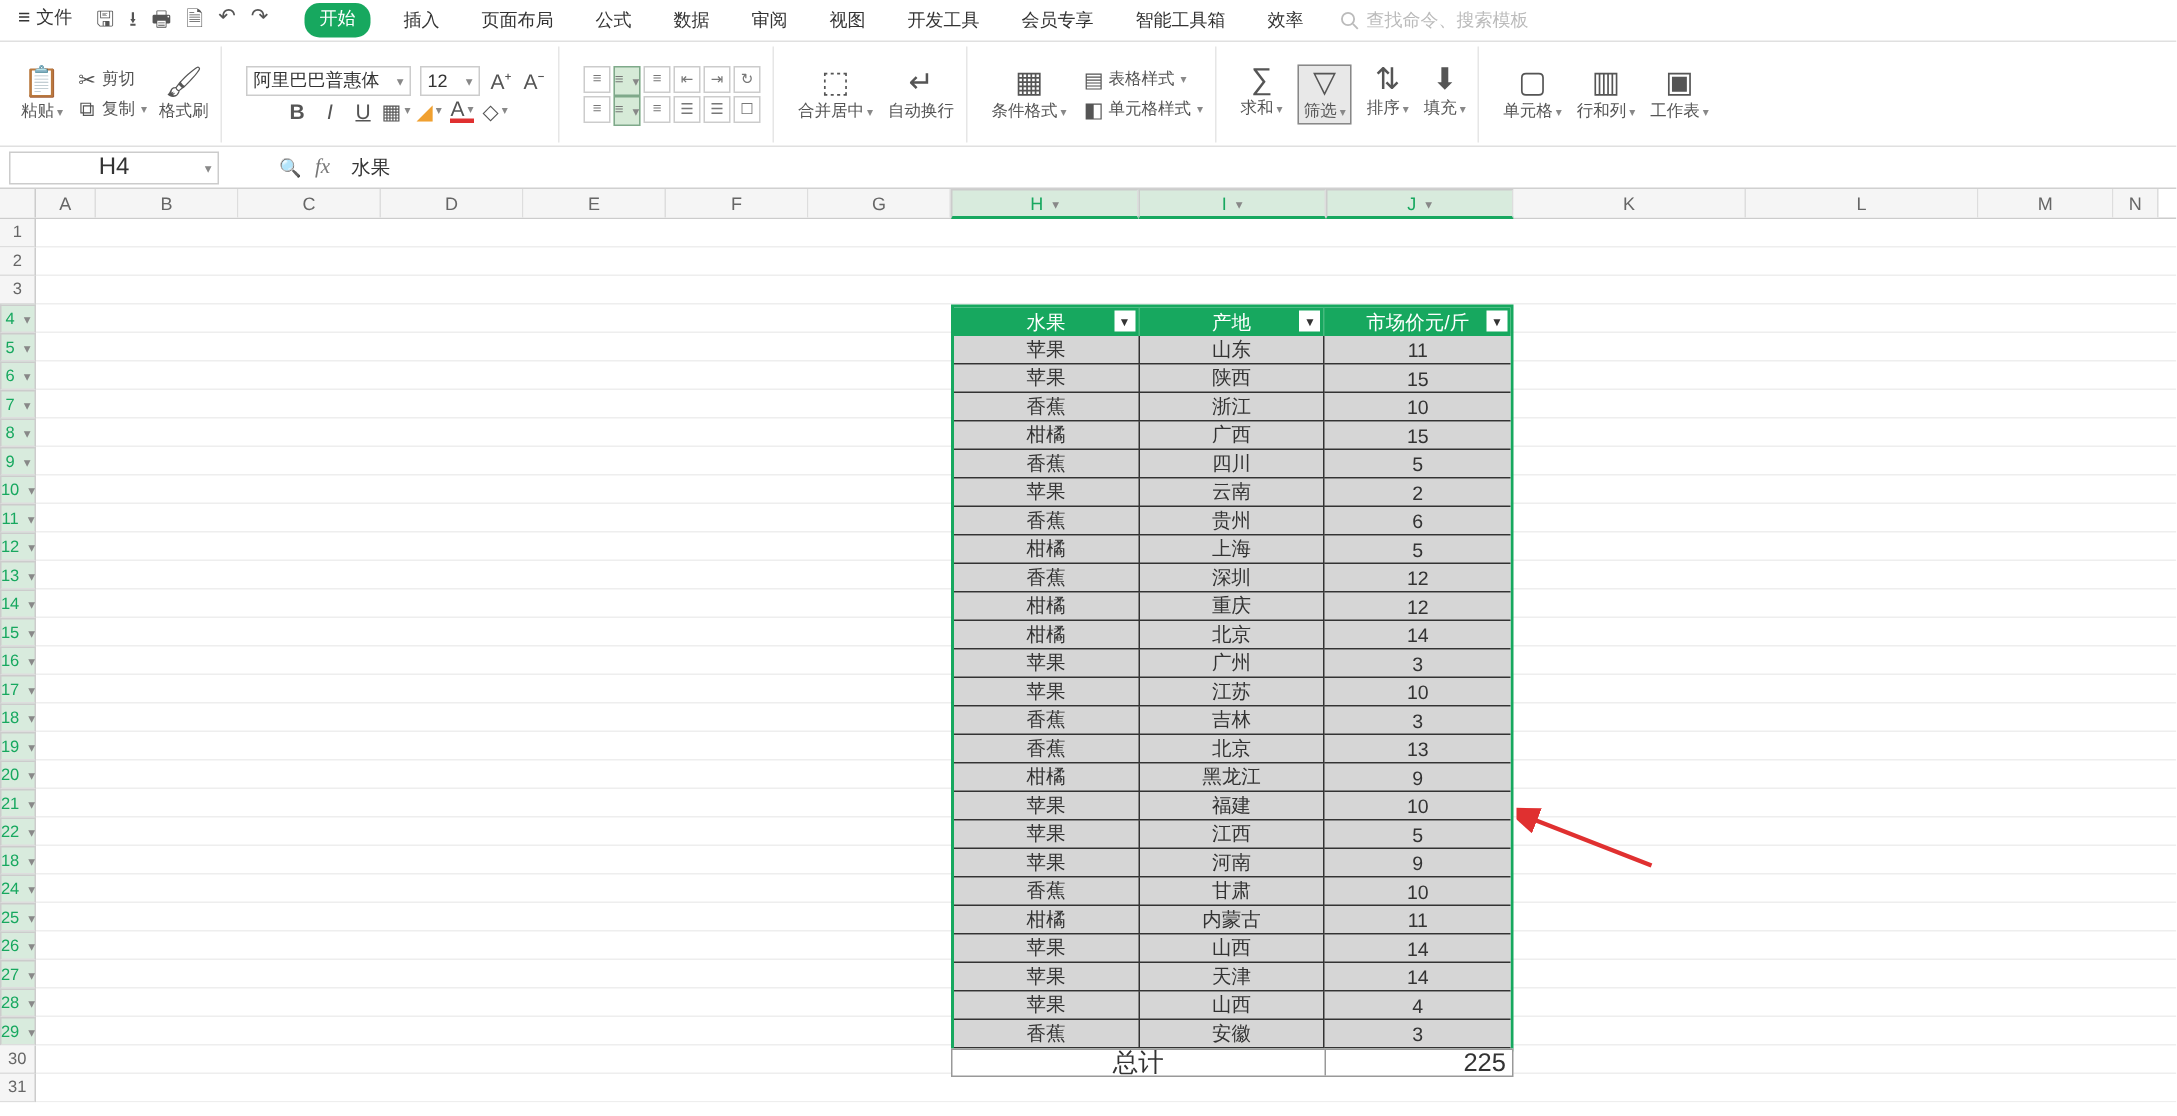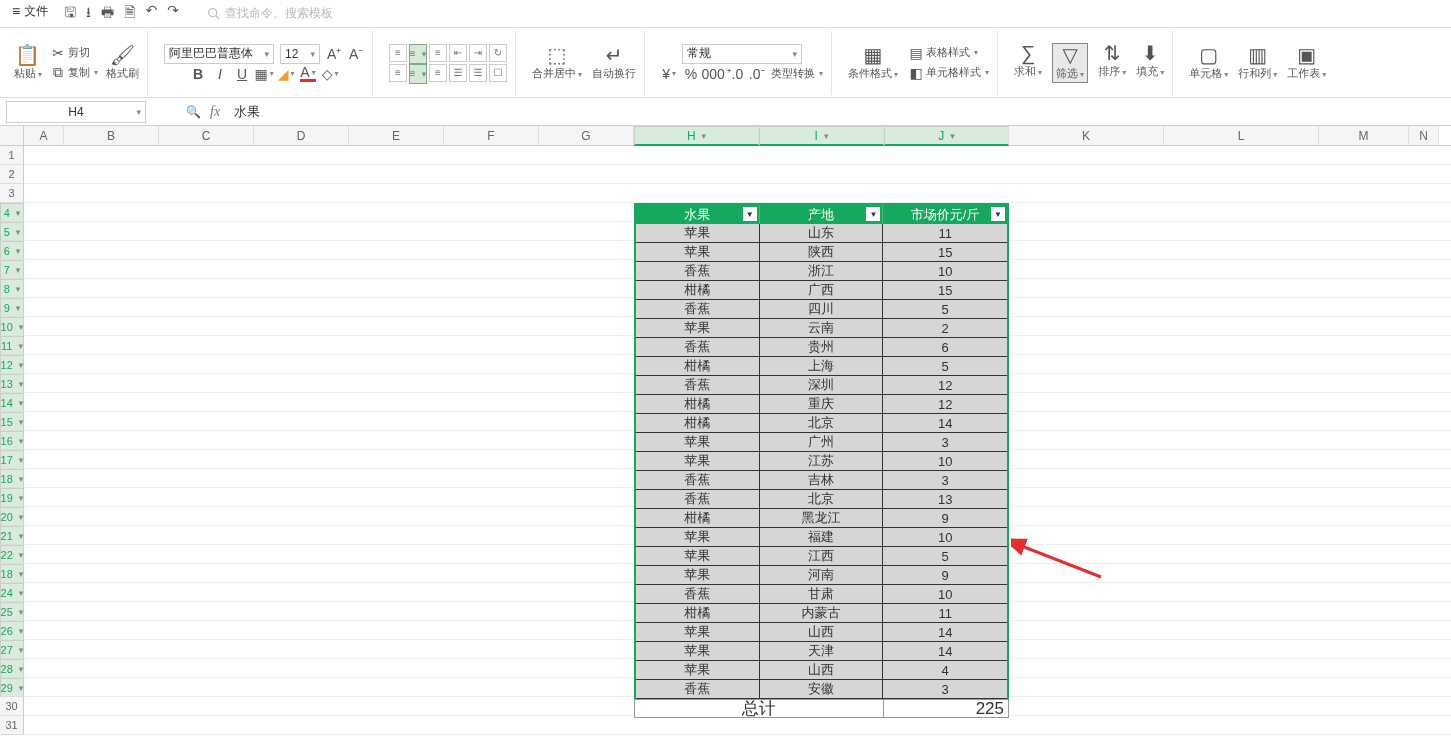--- a/index.html
+++ b/index.html
@@ -22,21 +22,21 @@
 .ribbon-row{display:flex;align-items:center;gap:6px}
 .sel{border:1px solid #ccc;height:20px;font-size:12px;padding:0 4px;background:#fff;display:flex;align-items:center;justify-content:space-between}
 .sel::after{content:"▾";font-size:9px;color:#888;margin-left:6px}
 .ico{font-size:14px;color:#555;display:inline-flex;align-items:center;justify-content:center;width:16px;height:16px}
 .ico.sm{font-size:12px}
 .btn-drop::after{content:"▾";font-size:8px;margin-left:2px;color:#888}
 .align-grid{display:grid;grid-template-columns:repeat(6,18px);grid-template-rows:18px 18px;gap:2px}
 .align-cell{border:1px solid #ccc;display:flex;align-items:center;justify-content:center;font-size:10px;color:#777;background:#fff}
 .align-cell.sel{background:#d6ead7;border-color:#7fa98a}
 .formula-bar{height:28px;display:flex;align-items:center;border-bottom:1px solid #d0d0d0}
-.namebox{width:140px;height:22px;border:1px solid #ccc;margin-left:6px;display:flex;align-items:center;justify-content:center;position:relative;font-size:12px}
+.namebox{width:140px;height:22px;border:1px solid #ccc;margin-left:6px;display:flex;align-items:center;justify-content:center;position:relative;font-size:16px}
 .namebox::after{content:"▾";position:absolute;right:4px;font-size:9px;color:#888}
 .fx-zone{display:flex;align-items:center;gap:8px;margin-left:40px;color:#777}
 .fx-zone .fx{font-style:italic;font-family:serif;font-size:14px}
 .fx-input{font-size:13px;color:#333;margin-left:6px}
 .grid-wrap{position:relative;overflow:hidden}
 .colheads{display:flex;height:20px;border-bottom:1px solid #ccc}
 .rowhead-corner{width:24px;border-right:1px solid #ccc;background:#f5f5f5}
 .ch{border-right:1px solid #ddd;display:flex;align-items:center;justify-content:center;color:#666;font-size:12px;background:#f5f5f5}
 .ch.sel{background:#d8ebdd;border-bottom:2px solid #17a85f;color:#17a85f}
 .rows{display:flex}
@@ -69,20 +69,33 @@
       <span>文件</span>
     </div>
   <div class="quick-icons">
     <span>🖫</span>
     <span>⭳</span>
     <span>🖶</span>
     <span>🗎</span>
     <span>↶</span>
     <span>↷</span>
   </div>
+  <div class="tabs" id="tabs">
+      <div class="tab active">开始</div>
+      <div class="tab">插入</div>
+      <div class="tab">页面布局</div>
+      <div class="tab">公式</div>
+      <div class="tab">数据</div>
+      <div class="tab">审阅</div>
+      <div class="tab">视图</div>
+      <div class="tab">开发工具</div>
+      <div class="tab">会员专享</div>
+      <div class="tab">智能工具箱</div>
+      <div class="tab">效率</div>
+    </div>
   <div class="search">
     <svg viewBox="0 0 16 16">
         <circle cx="7" cy="7" r="5" fill="none" stroke="#bbb" stroke-width="1.5"></circle>
         <line x1="11" y1="11" x2="15" y2="15" stroke="#bbb" stroke-width="1.5"></line>
       </svg>
     <span>查找命令、搜索模板</span>
   </div>
 </div>
 
 <div class="ribbon">
@@ -154,37 +167,20 @@
   <div class="ribbon-group">
     <div style="display:flex;gap:10px">
       <div class="lbl-btn v">
           <span class="ico-big">⬚</span>
           <span class="btn-drop">合并居中</span>
         </div>
       <div class="lbl-btn v">
           <span class="ico-big">↵</span>
           <span>自动换行</span>
         </div>
-    </div>
-  </div>
-  <div class="ribbon-group">
-    <div class="ribbon-row">
-        <div class="sel" style="width:120px">
-          <span>常规</span>
-        </div>
-      </div>
-    <div class="ribbon-row">
-      <span class="ico btn-drop">¥</span>
-      <span class="ico">%</span>
-      <span class="ico">000</span>
-      <span class="ico">⁺.0</span>
-      <span class="ico">.0⁻</span>
-      <span class="lbl-btn btn-drop">
-          <span>类型转换</span>
-        </span>
     </div>
   </div>
   <div class="ribbon-group">
     <div style="display:flex;gap:10px">
       <div class="lbl-btn v">
           <span class="ico-big">▦</span>
           <span class="btn-drop">条件格式</span>
         </div>
       <div class="ribbon-stack">
         <div class="lbl-btn btn-drop">

